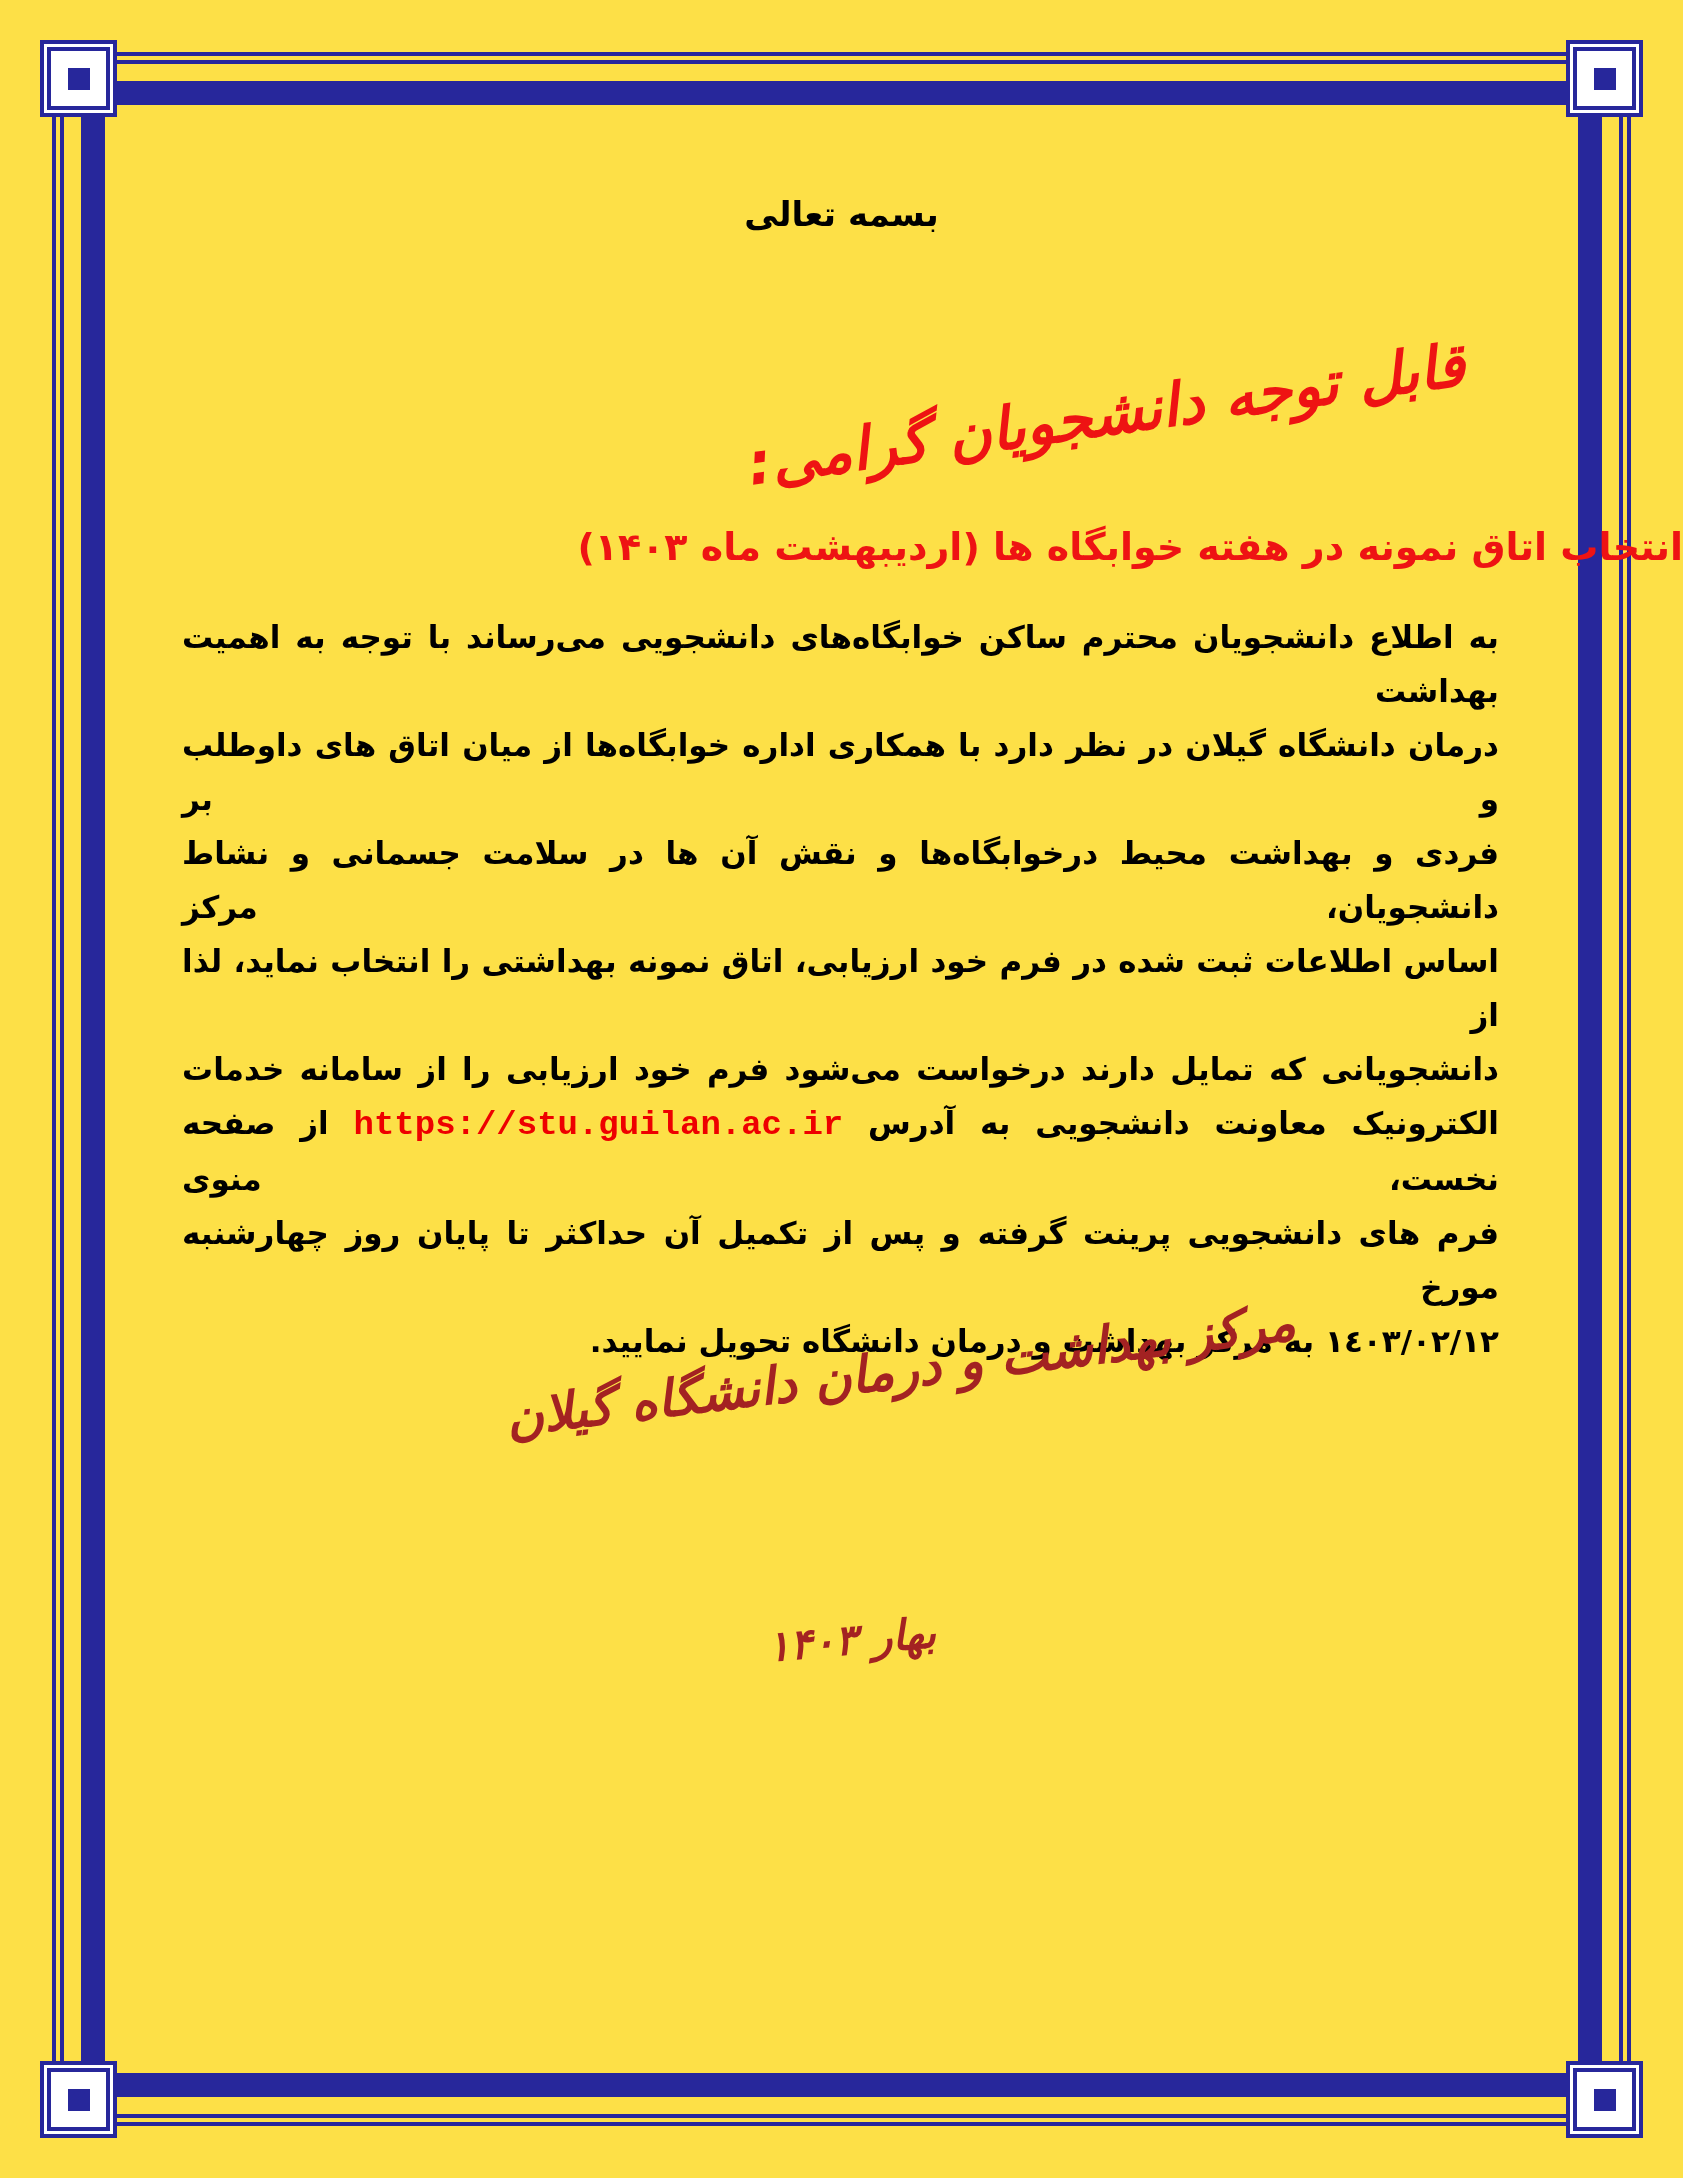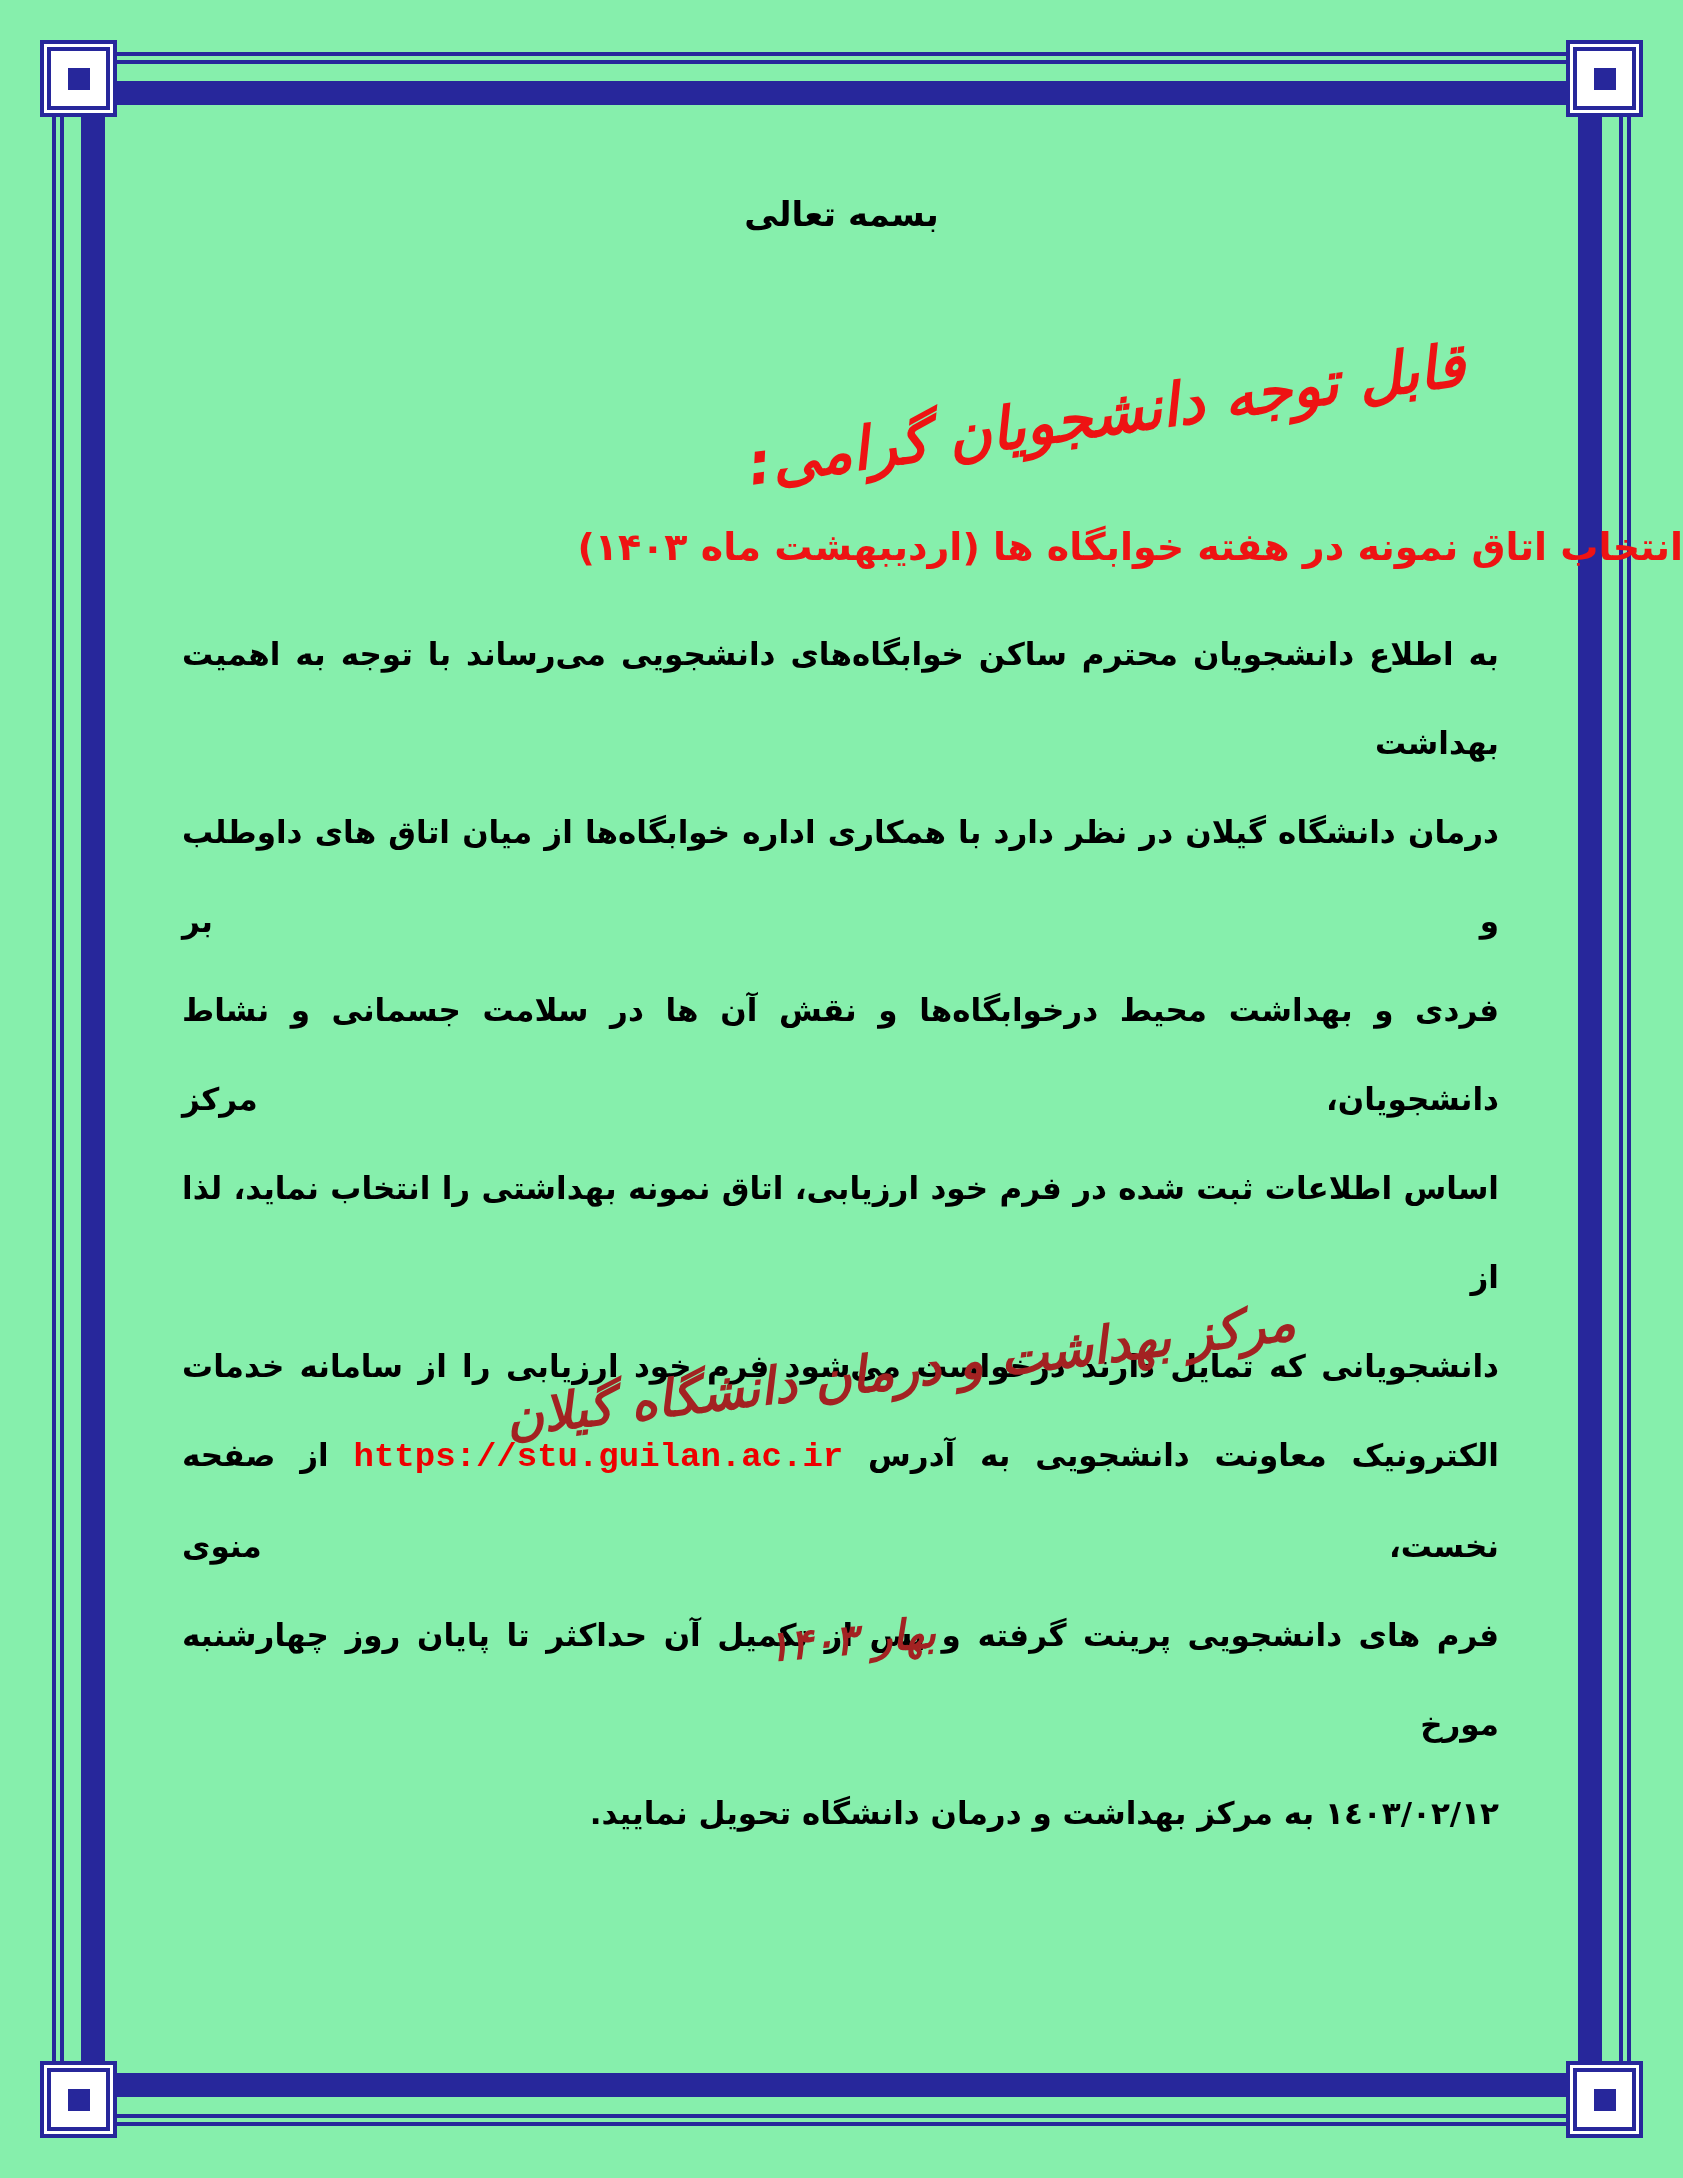--- a/index.html
+++ b/index.html
@@ -7,21 +7,21 @@
     --link-red:#ee0000;
     --dark-red:#a32222;
     --border-navy:#27279b;
     --text-black:#000000;
   }
   *{margin:0;padding:0;box-sizing:border-box;}
   html,body{background:#ffffff;}
   .page{
     position:relative;
     width:1683px;height:2178px;
-    background:#86efac;
+    background:#fde047;
     overflow:hidden;
     font-family:"DejaVu Sans", sans-serif;
     direction:rtl;
   }
   
   .frame-thin{
     position:absolute;inset:52px;
     border:12px double var(--border-navy);
     pointer-events:none;
   }
@@ -64,21 +64,21 @@
   .notice-title{
     position:absolute;top:501px;left:0;right:0;
     text-align:right;
     font-size:38px;font-weight:bold;
     color:var(--accent-red);
     margin-top:24px;
   }
   .body-text{
     position:absolute;top:610px;right:184px;width:1317px;
     font-size:31px;font-weight:bold;color:var(--text-black);
-    line-height:89px;
+    line-height:54px;
   }
   .body-line{
     text-align:justify;
     text-align-last:justify;
     white-space:normal;
   }
   .body-line.last{
     text-align:left;
     text-align-last:right;
   }

